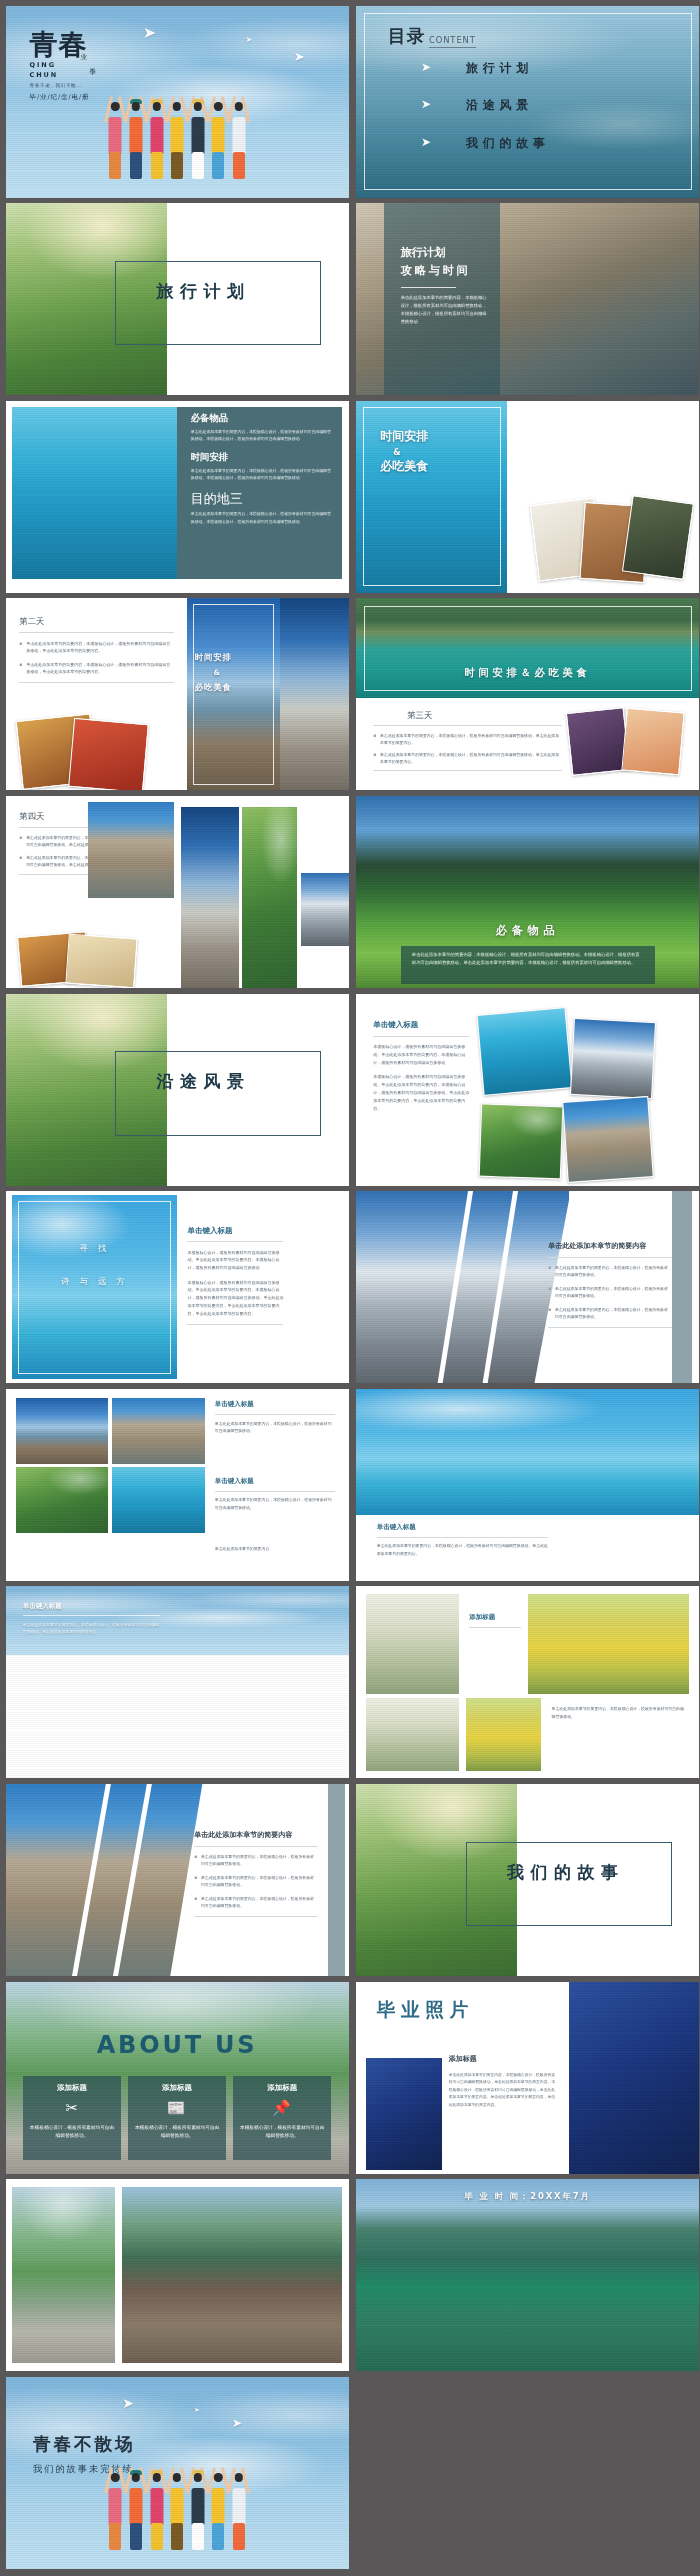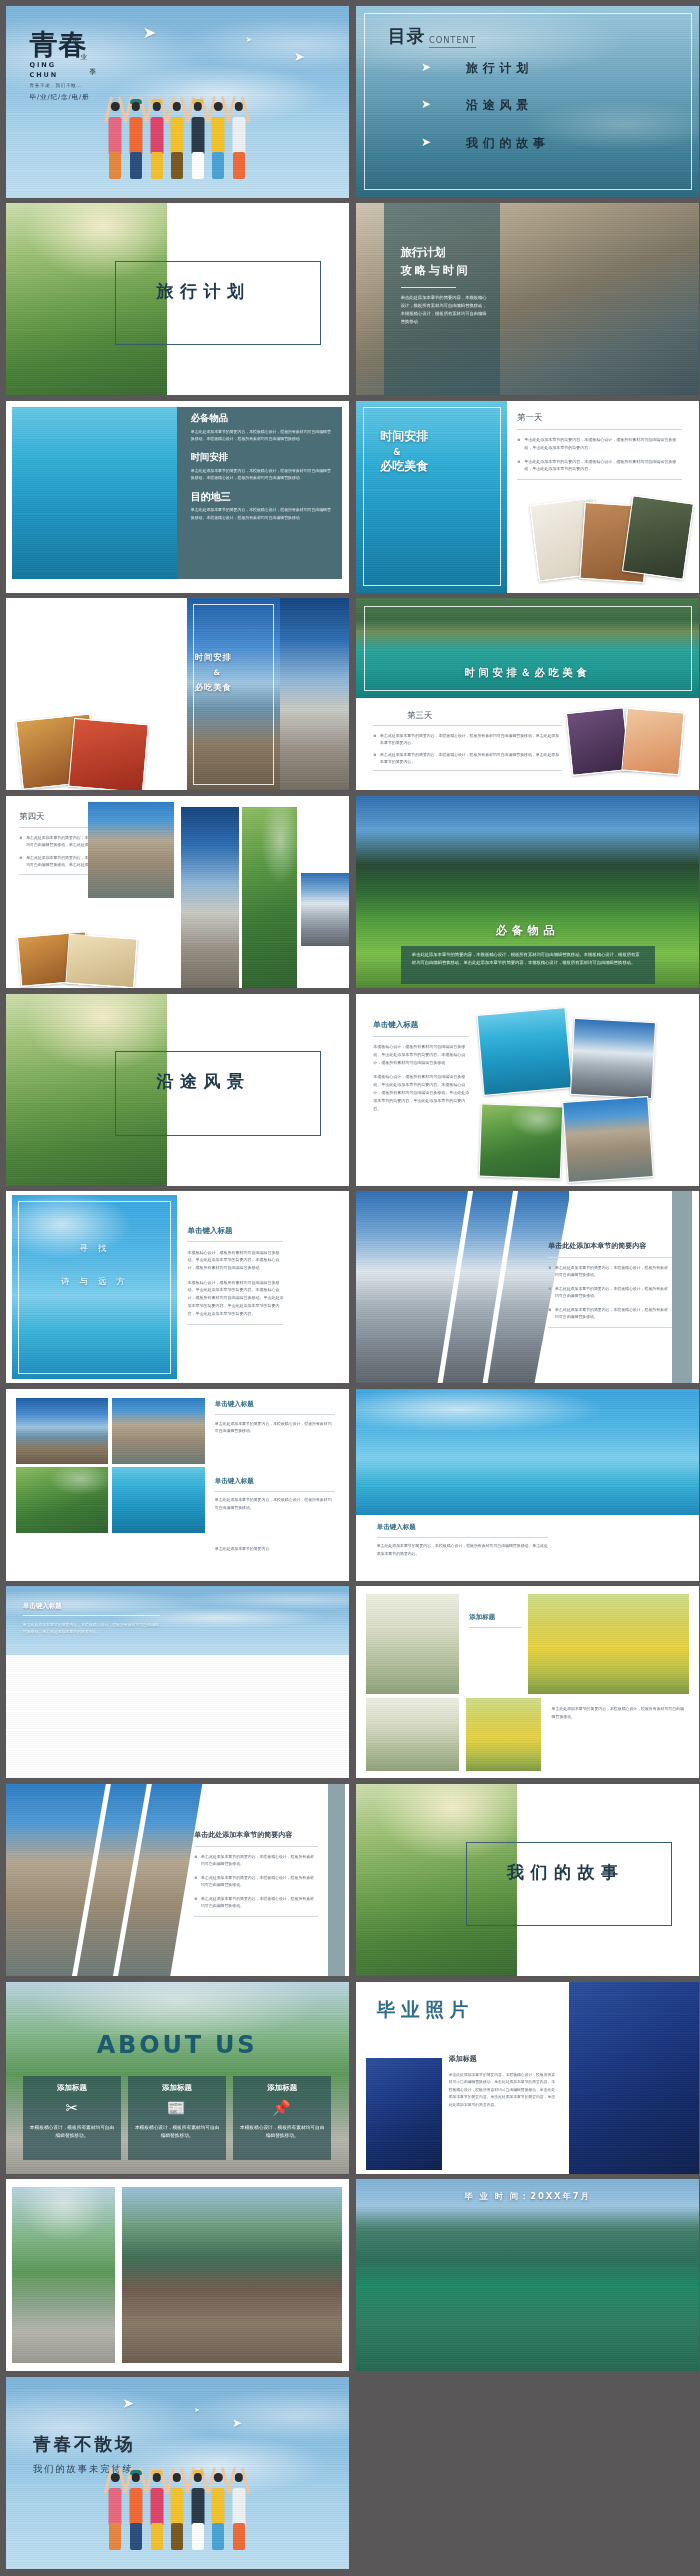--- a/index.html
+++ b/index.html
@@ -290,54 +290,54 @@
     <div style="position:absolute;left:54%;top:6%;width:41%;">
       <div style="margin-bottom:8.4px;">
         <div style="font-size:9.3px;color:#fff;font-weight:700;">必备物品</div>
         <div style="font-size:3.9px;color:#e3ecee;line-height:1.85;margin-top:2.8px;">单击此处添加本章节的简要内容，本模板精心设计，模板所有素材均可自由编辑替换移动。本模板精心设计，模板所有素材均可自由编辑替换移动</div>
       </div>
       <div style="margin-bottom:8.4px;">
         <div style="font-size:9.3px;color:#fff;font-weight:700;">时间安排</div>
         <div style="font-size:3.9px;color:#e3ecee;line-height:1.85;margin-top:2.8px;">单击此处添加本章节的简要内容，本模板精心设计，模板所有素材均可自由编辑替换移动。本模板精心设计，模板所有素材均可自由编辑替换移动</div>
       </div>
       <div>
-        <div style="font-size:10px;color:#fff;font-weight:700;">目的地三</div>
+        <div style="font-size:13px;color:#fff;font-weight:400;">目的地三</div>
         <div style="font-size:3.9px;color:#e3ecee;line-height:1.85;margin-top:2.8px;">单击此处添加本章节的简要内容，本模板精心设计，模板所有素材均可自由编辑替换移动。本模板精心设计，模板所有素材均可自由编辑替换移动</div>
       </div>
     </div>
   </div>
 
   <div class="slide">
     <div style="position:absolute;left:0;top:0;width:44%;height:100%;" class="teal-water tex">
       <div style="position:absolute;inset:6.5px;border:0.9px solid rgba(255,255,255,.85);"></div>
       <div style="position:absolute;left:16%;top:14%;color:#fff;font-weight:700;text-shadow:0 0.9px 2.8px rgba(0,0,0,.35);">
         <div style="font-size:12px;">时间安排</div>
         <div style="font-size:8.4px;margin:1.9px 0 1.9px 13px;">&amp;</div>
         <div style="font-size:12px;">必吃美食</div>
       </div>
     </div>
-    <div style="position:absolute;left:47%;top:6%;width:48%;">
-      <div style="font-size:8.4px;color:#4a5760;">第一天</div>
-      <div class="rule" style="margin:5.6px 0 6.5px;"></div>
-      <div class="bullet" style="margin-bottom:6.5px;">
-          <span class="dot">▪</span>
-          <span style="font-size:4px;color:#5f6a74;line-height:1.85;">单击此处添加本章节的简要内容，本模板精心设计，模板所有素材均可自由编辑替换移动，单击此处添加本章节的简要内容。</span>
-        </div>
-      <div class="bullet">
-          <span class="dot">▪</span>
-          <span style="font-size:4px;color:#5f6a74;line-height:1.85;">单击此处添加本章节的简要内容，本模板精心设计，模板所有素材均可自由编辑替换移动，单击此处添加本章节的简要内容。</span>
-        </div>
-      <div class="rule" style="margin:6.5px 0 0;"></div>
-    </div>
     <div class="ph" style="left:52%;top:52%;width:19%;height:40%;transform:rotate(-7deg);background:linear-gradient(160deg,#f2efe7,#d9cfbd);"></div>
     <div class="ph" style="left:66%;top:54%;width:19%;height:40%;transform:rotate(4deg);background:linear-gradient(160deg,#c08a5a,#8d5a32);"></div>
     <div class="ph" style="left:79%;top:51%;width:18%;height:40%;transform:rotate(8deg);background:linear-gradient(160deg,#5c6b4e,#2f3a2a);"></div>
   </div>
 
   <div class="slide">
+    <div style="position:absolute;left:4%;top:9%;width:45%;">
+      <div style="font-size:8.4px;color:#4a5760;">第二天</div>
+      <div class="rule" style="margin:5.6px 0 6.5px;"></div>
+      <div class="bullet" style="margin-bottom:6.5px;">
+          <span class="dot">▪</span>
+          <span style="font-size:4px;color:#5f6a74;line-height:1.85;">单击此处添加本章节的简要内容，本模板精心设计，模板所有素材均可自由编辑替换移动，单击此处添加本章节的简要内容。</span>
+        </div>
+      <div class="bullet">
+          <span class="dot">▪</span>
+          <span style="font-size:4px;color:#5f6a74;line-height:1.85;">单击此处添加本章节的简要内容，本模板精心设计，模板所有素材均可自由编辑替换移动，单击此处添加本章节的简要内容。</span>
+        </div>
+      <div class="rule" style="margin:6.5px 0 0;"></div>
+    </div>
     <div class="ph" style="left:4%;top:62%;width:22%;height:36%;transform:rotate(-6deg);background:linear-gradient(160deg,#d9a24e,#8d4a22);"></div>
     <div class="ph" style="left:19%;top:64%;width:22%;height:36%;transform:rotate(5deg);background:linear-gradient(160deg,#d8563a,#9c2a1c);"></div>
     <div style="position:absolute;left:53%;top:0;width:27%;height:100%;" class="mountain-lake tex">
       <div style="position:absolute;inset:5.6px;border:0.9px solid rgba(255,255,255,.85);"></div>
       <div style="position:absolute;left:8%;top:28%;color:#fff;font-weight:700;text-shadow:0 0.9px 2.8px rgba(0,0,0,.4);">
         <div style="font-size:8.4px;letter-spacing:0.9px;">时间安排</div>
         <div style="font-size:7.5px;margin:4.7px 0 4.7px 18.7px;">&amp;</div>
         <div style="font-size:8.4px;letter-spacing:0.9px;">必吃美食</div>
       </div>
     </div>

